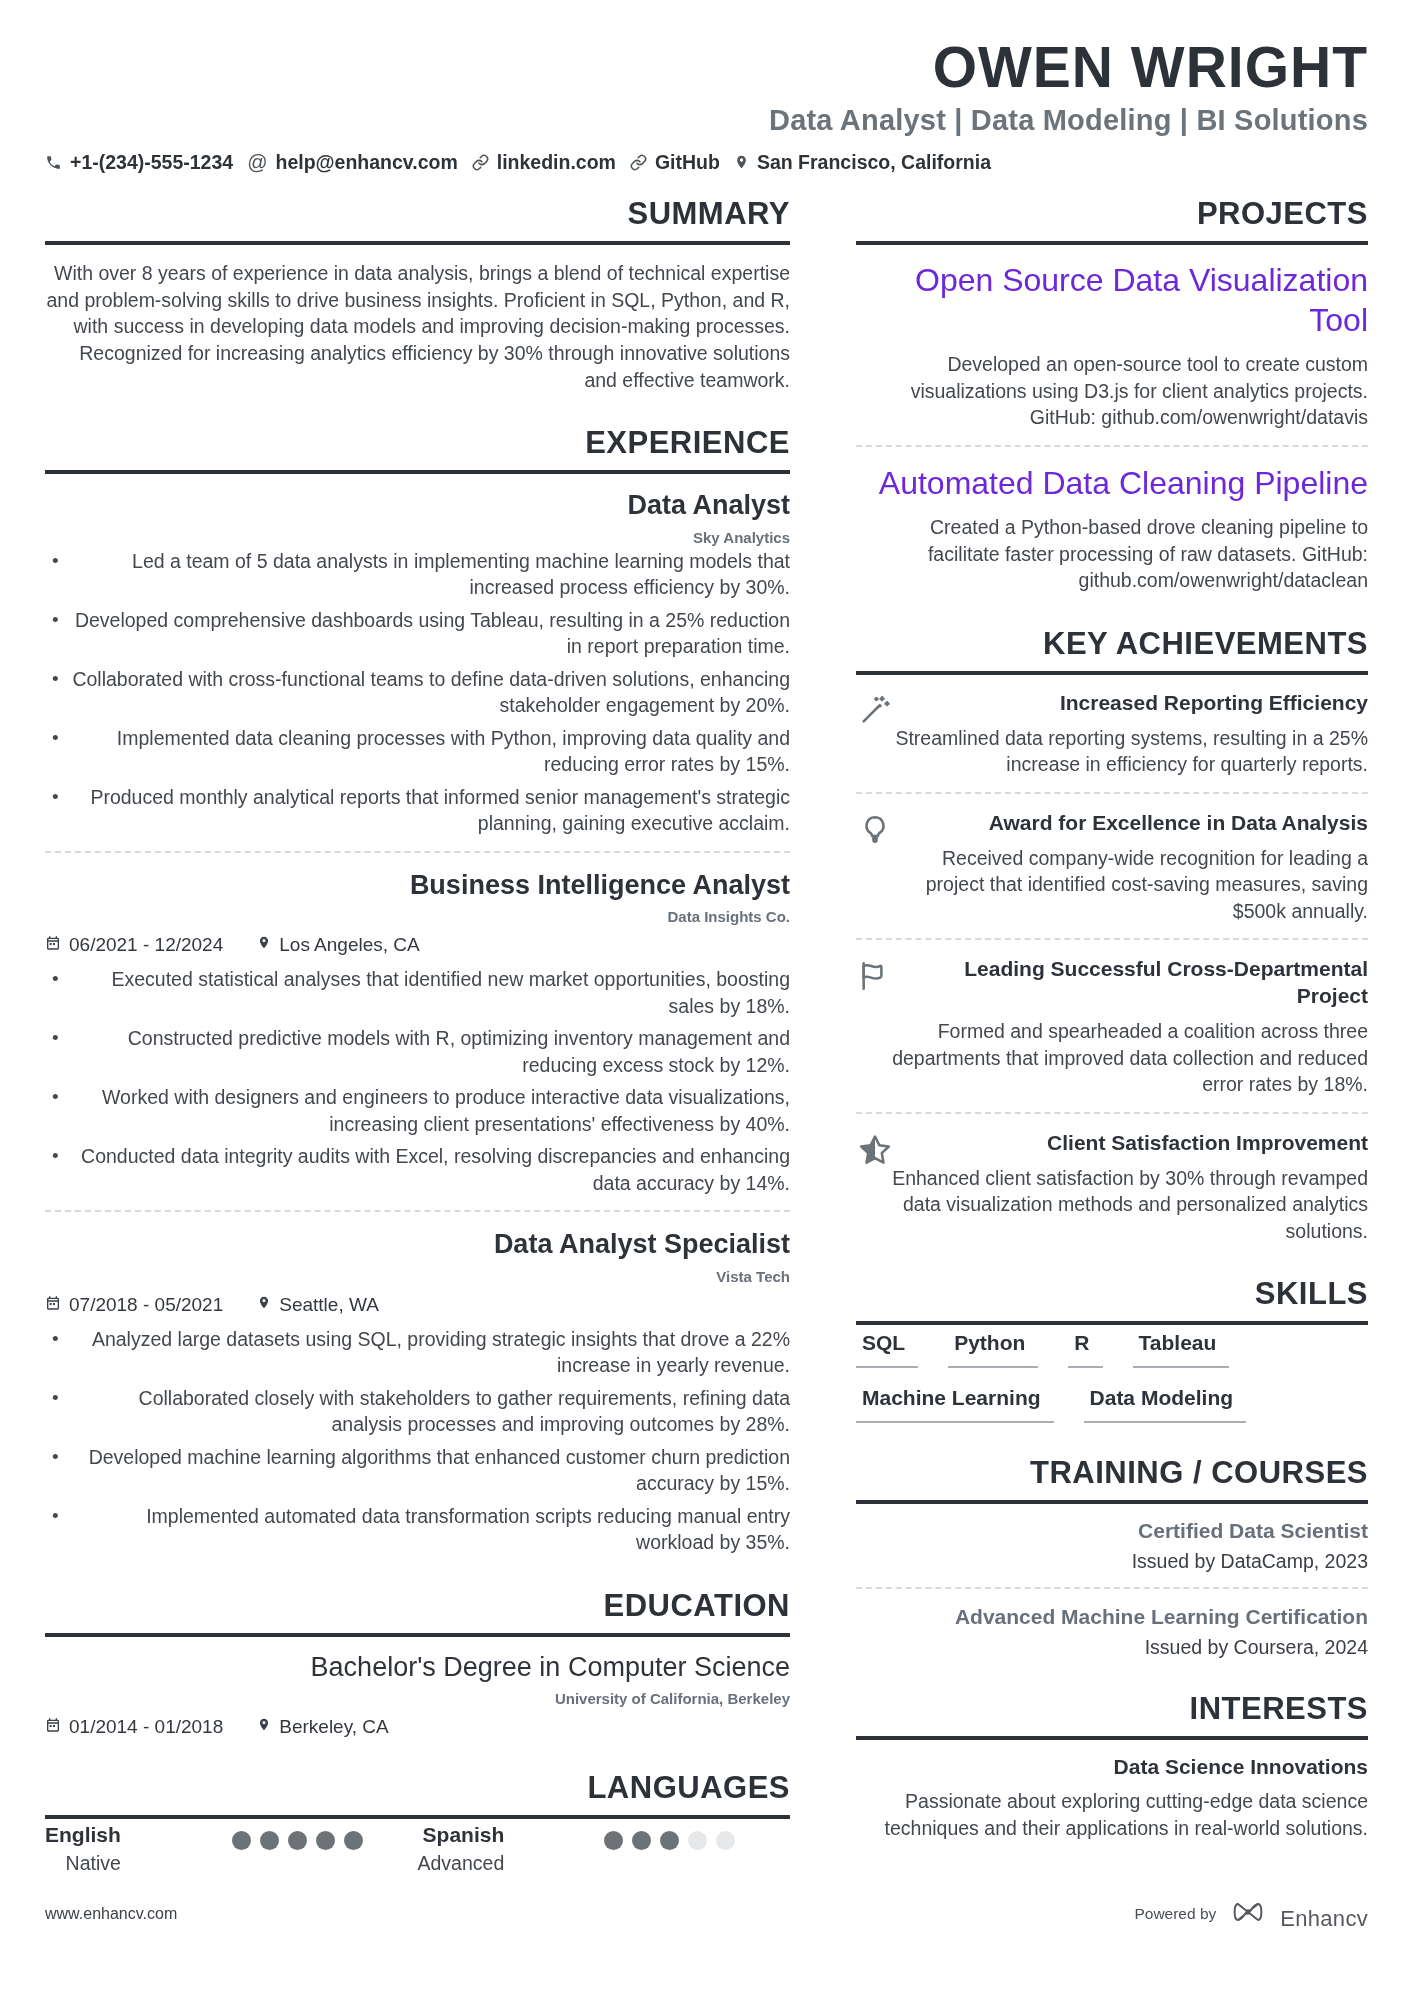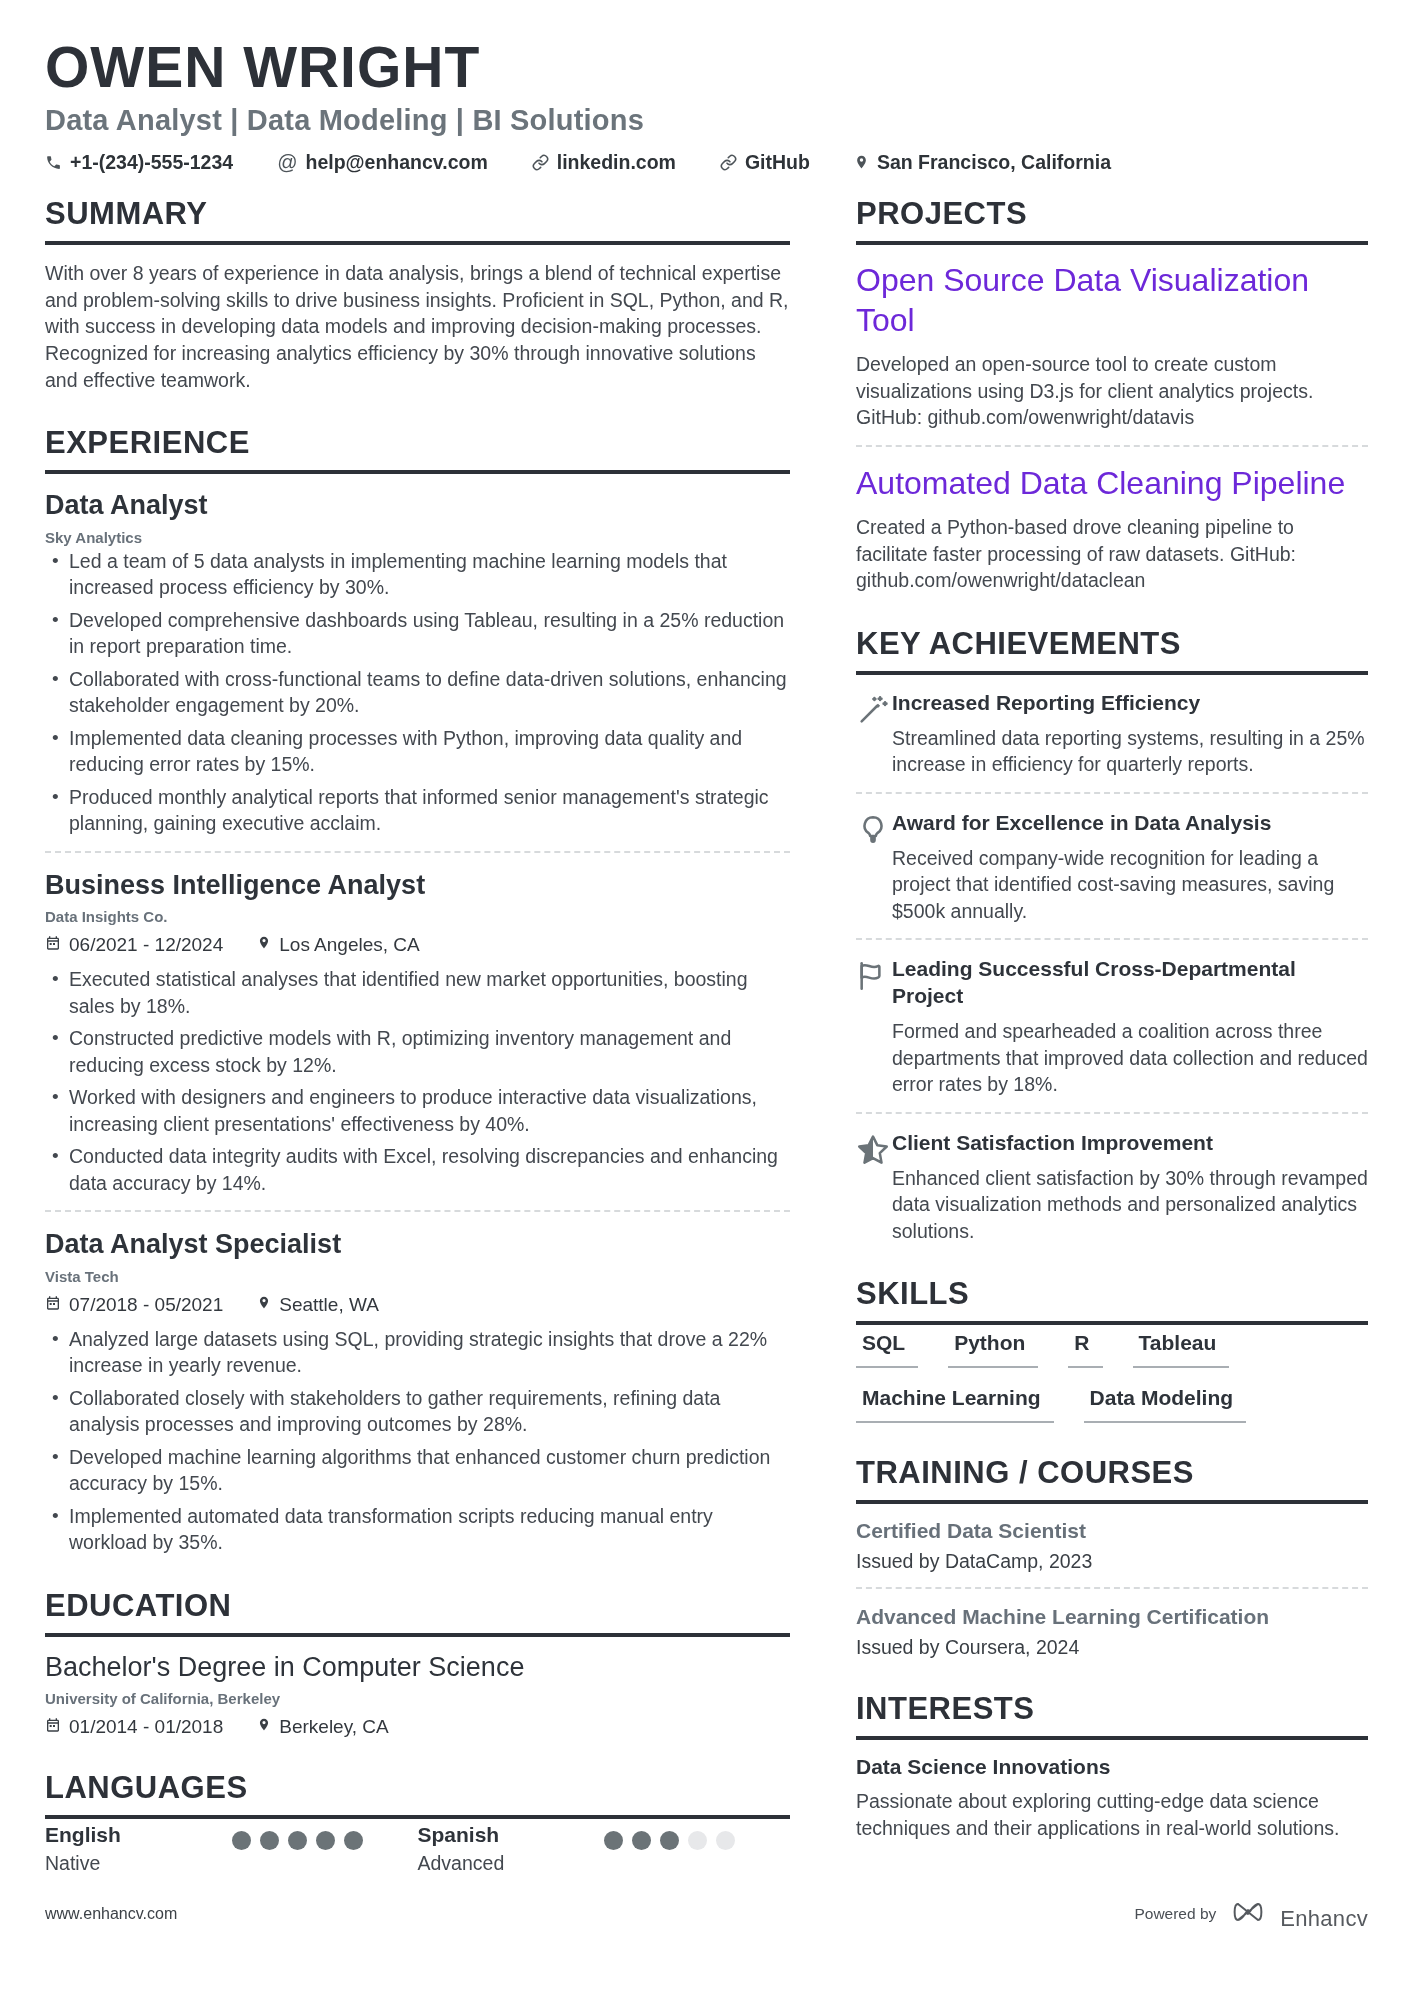--- a/index.html
+++ b/index.html
@@ -5,32 +5,32 @@
   * { box-sizing: border-box; }
   html,body { margin:0; padding:0; }
   body {
     width:1410px; height:1995px;
     background:#ffffff;
     font-family:"Liberation Sans", sans-serif;
     color:#43484f;
     position:relative;
     overflow:hidden;
   }
-  .page { padding:34px 42px 0 45px; height:1962px; position:relative; }
+  .page { padding:34px 42px 0 45px; height:1962px; position:relative;text-align:right; }
 
   
   .name {
     font-size:57px; font-weight:700; letter-spacing:1px;
     color:#2d3138; line-height:1.05; margin:4px 0 6px 0;
   }
   .job-headline {
     font-size:29px; font-weight:700; color:#6b747b; letter-spacing:0.2px;
     margin:0 0 14px 0;
   }
-  .contact-row { display:flex; align-items:center; gap:44px; margin-bottom:22px; }
+  .contact-row { display:flex; align-items:center; gap:14px; margin-bottom:22px; }
   .contact-item { display:flex; align-items:center; gap:8px; font-size:19.5px; font-weight:700; color:#2e3338; }
   .contact-item svg { display:block; }
   .c-icon { color:#4d5459; }
   .at-glyph { font-size:20px; font-weight:400; color:#4d5459; }
 
   
   .columns { display:flex; gap:66px; }
   .col-left  { flex:0 0 745px; width:745px; }
   .col-right { flex:1; min-width:0; }
 

